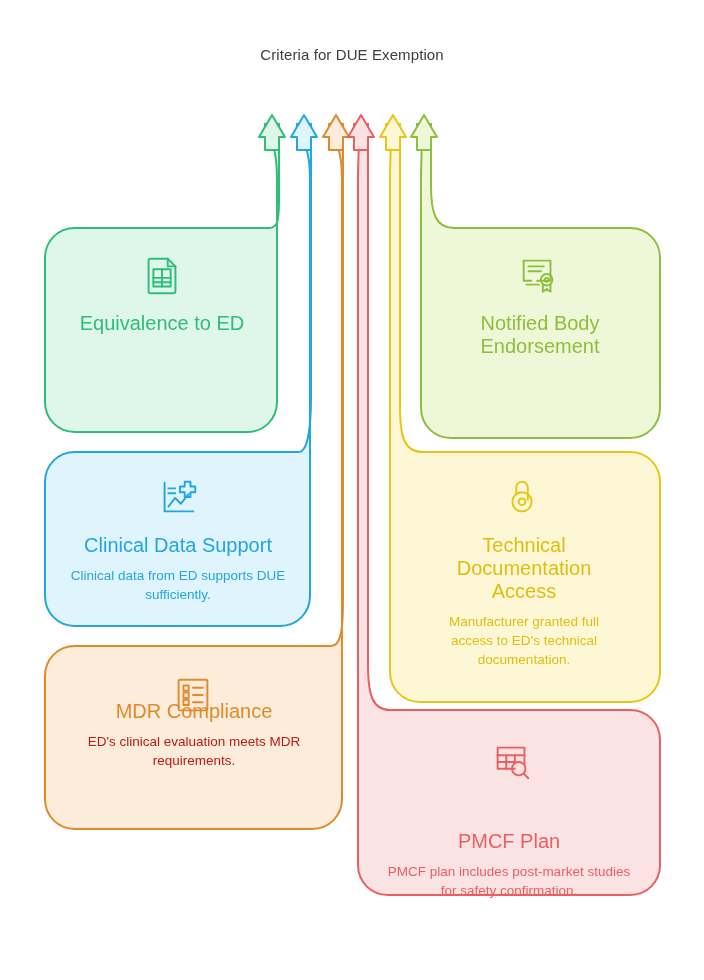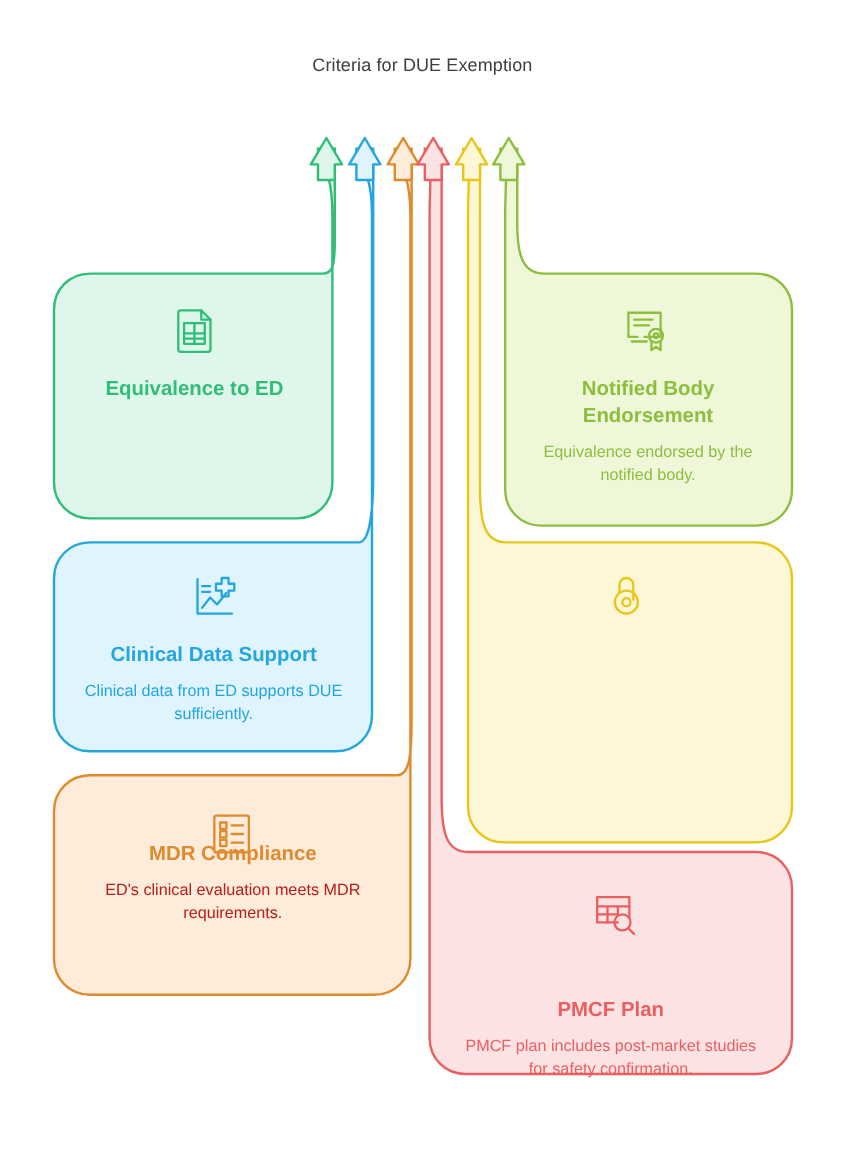--- a/index.html
+++ b/index.html
@@ -22,22 +22,22 @@
   }
 
   svg#flow{position:absolute;top:0;left:0;width:704px;height:980px;}
 
   .card-text{
     position:absolute;
     text-align:center;
     pointer-events:none;
   }
   .card-title{
-    font-weight:bold;
-    font-size:17px;
+    font-weight:normal;
+    font-size:20px;
     line-height:23px;
     margin:0 0 9px 0;
   }
   .card-desc{
     font-size:13.5px;
     line-height:19px;
     margin:0;
   }
   .icon-holder{
     position:absolute;
@@ -213,22 +213,25 @@
     <p class="card-desc" style="color:#23a6e0;">Clinical data from ED supports DUE sufficiently.</p>
   </div>
 
   <div class="card-text" style="left:54px;top:700px;width:280px;">
     <p class="card-title" style="color:#e08a2e;">MDR Compliance</p>
     <p class="card-desc" style="color:#b91c1c;">ED's clinical evaluation meets MDR requirements.</p>
   </div>
 
   <div class="card-text" style="left:432px;top:312px;width:216px;">
     <p class="card-title" style="color:#8dbe3d;">Notified Body Endorsement</p>
-    <p class="card-desc" style="color:#8dbe3d;">Equivalence endorsed by the notified body.</p>
-  </div>
-
+  </div>
+
+  <div class="card-text" style="left:434px;top:534px;width:180px;">
+    <p class="card-title" style="color:#e0bd12;">Technical Documentation Access</p>
+    <p class="card-desc" style="color:#e0bd12;">Manufacturer granted full access to ED's technical documentation.</p>
+  </div>
 
   <div class="card-text" style="left:382px;top:802px;width:254px;margin-top:28px;">
     <p class="card-title" style="color:#ea5f62;">PMCF Plan</p>
     <p class="card-desc" style="color:#ea5f62;">PMCF plan includes post-market studies for safety confirmation.</p>
   </div>
 
 </div>
 
 </body></html>

